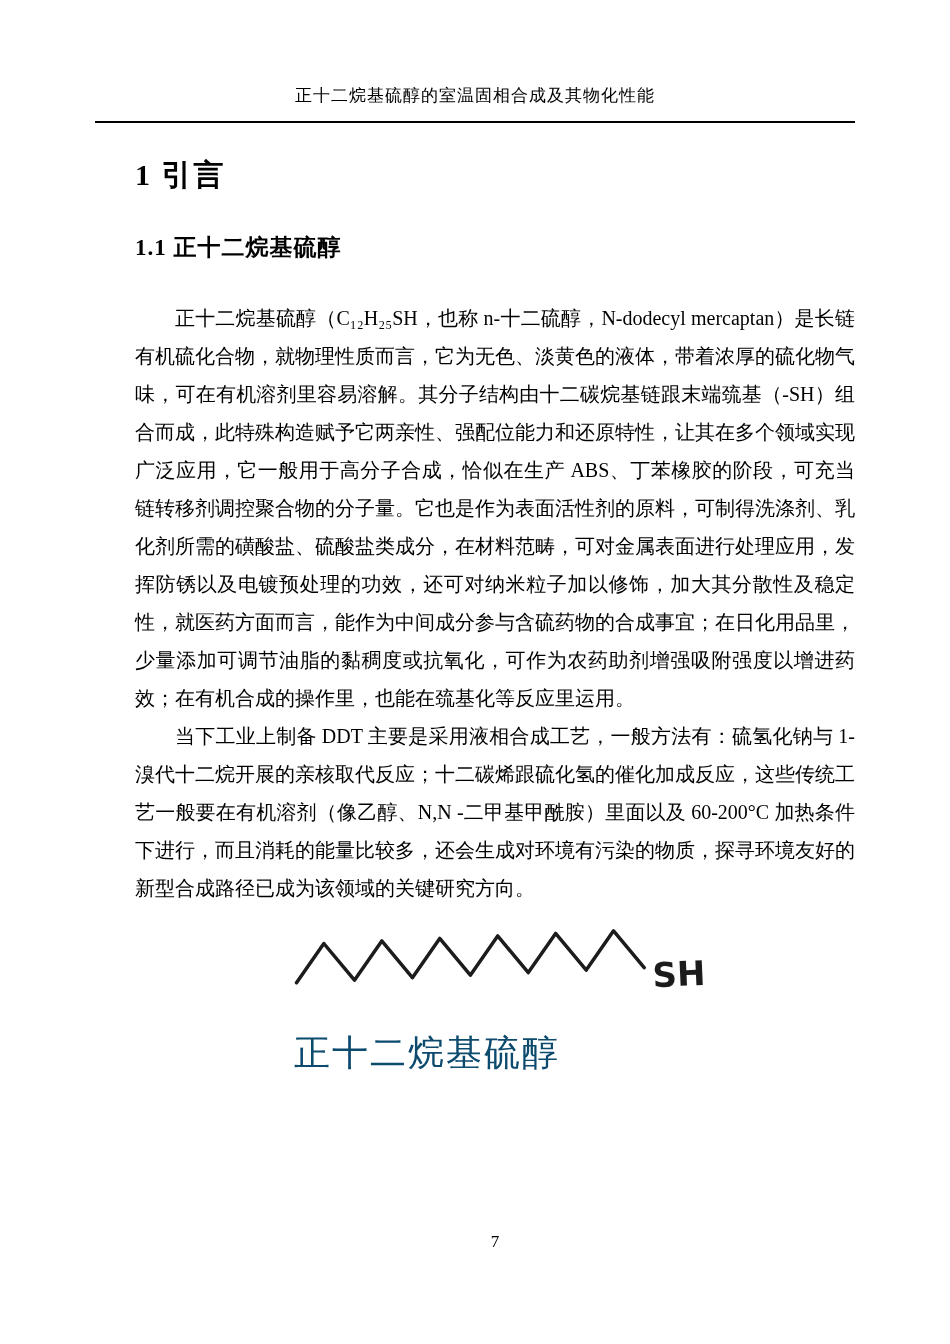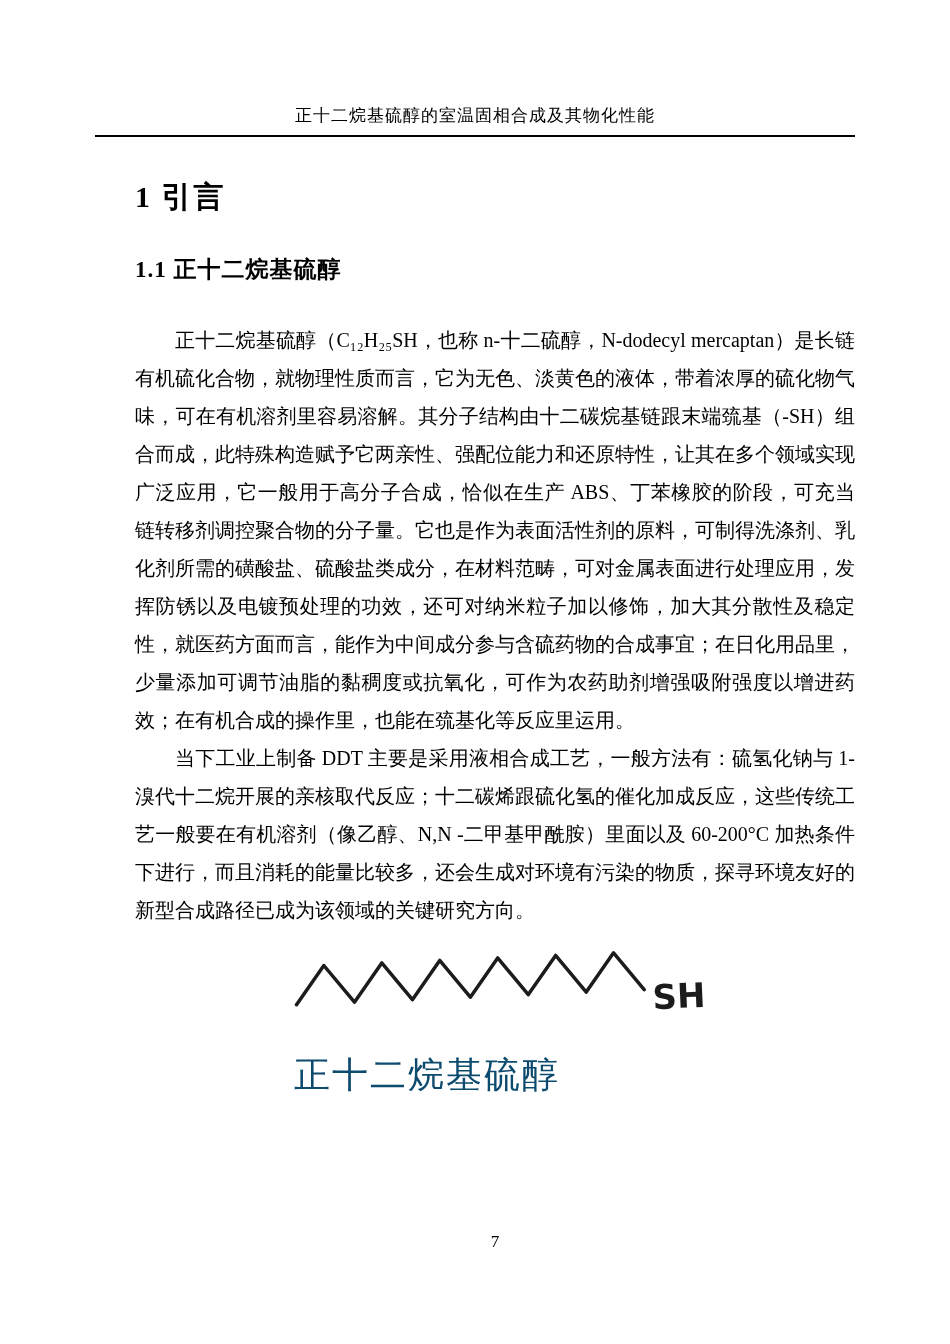--- a/index.html
+++ b/index.html
@@ -14,26 +14,25 @@
     width: 950px; height: 1344px;
     padding: 84px 95px 40px 135px;
     overflow: hidden;
     background: #ffffff;
   }
   .running-header {
     margin-left: -40px;
     text-align: center;
     font-size: 17px;
     letter-spacing: 1px;
-    padding-bottom: 8px;
+    padding-bottom: 14px;
     border-bottom: 2px solid #000;
-    margin-top: 20px;
   }
   .section-title {
-    margin-top: 40px;
+    margin-top: 32px;
     font-size: 30px;
     font-weight: bold;
     letter-spacing: 2px;
   }
   .subsection-title {
     margin-top: 36px;
     font-size: 23px;
     font-weight: bold;
     letter-spacing: 1px;
   }

